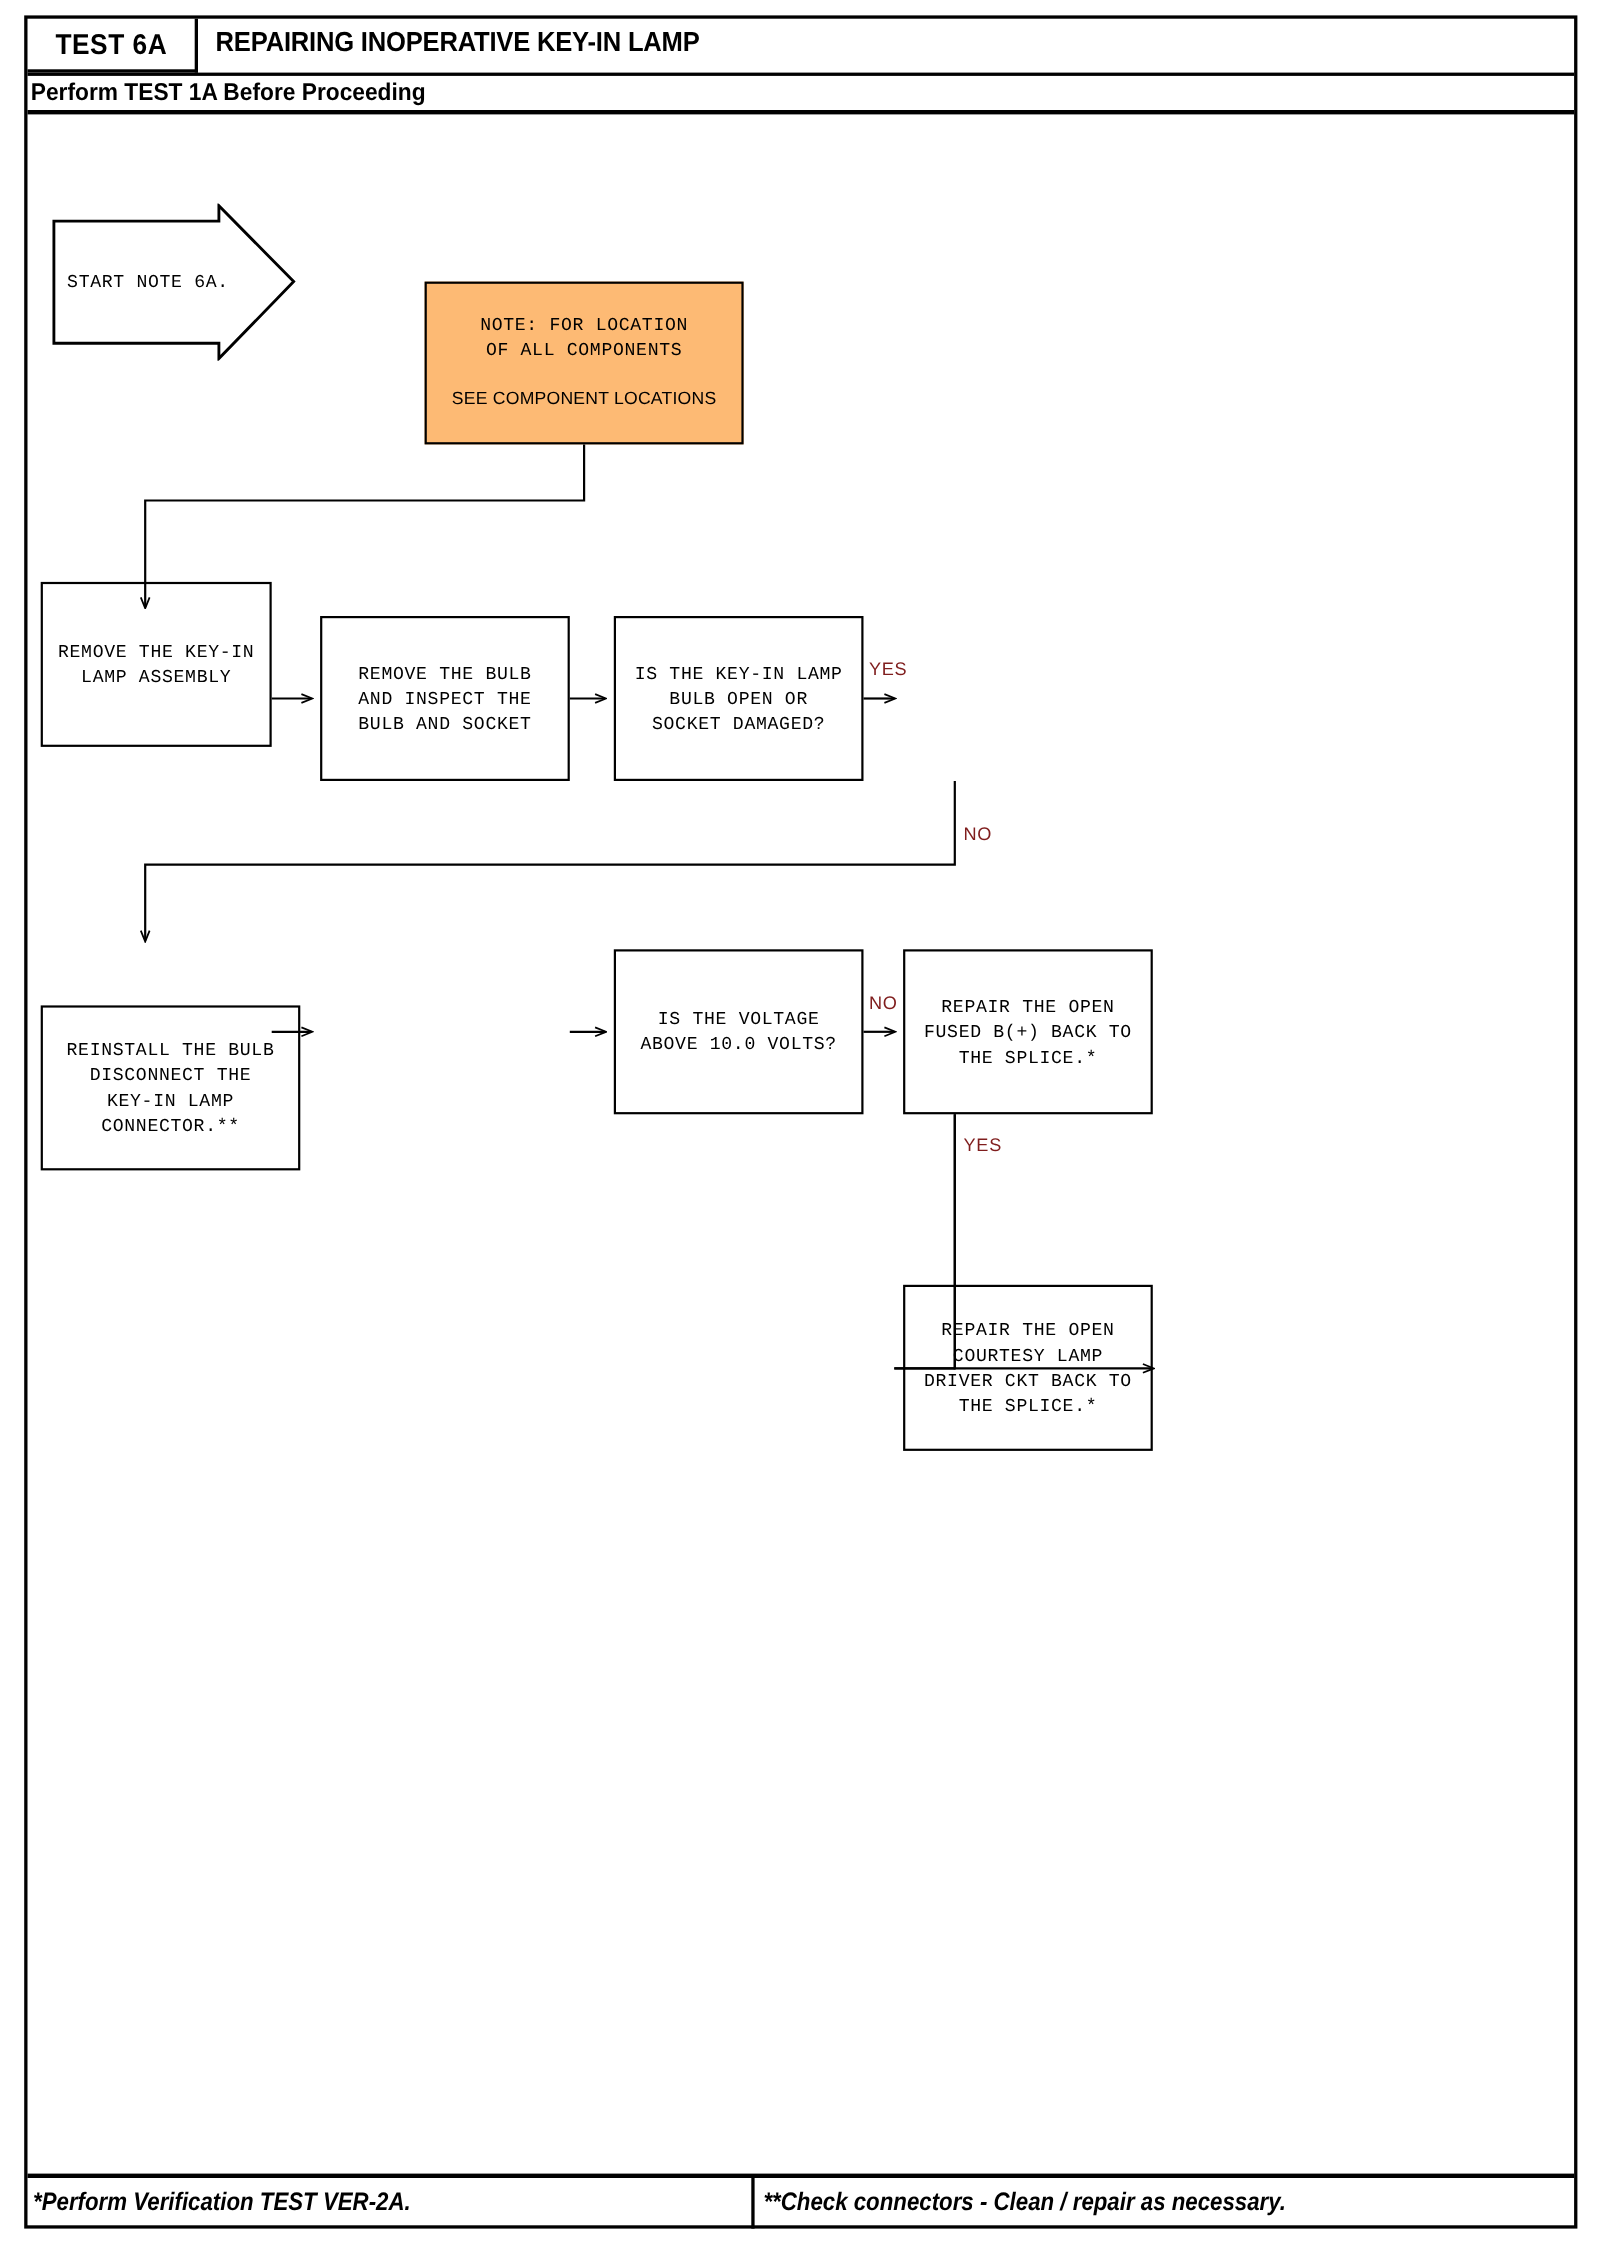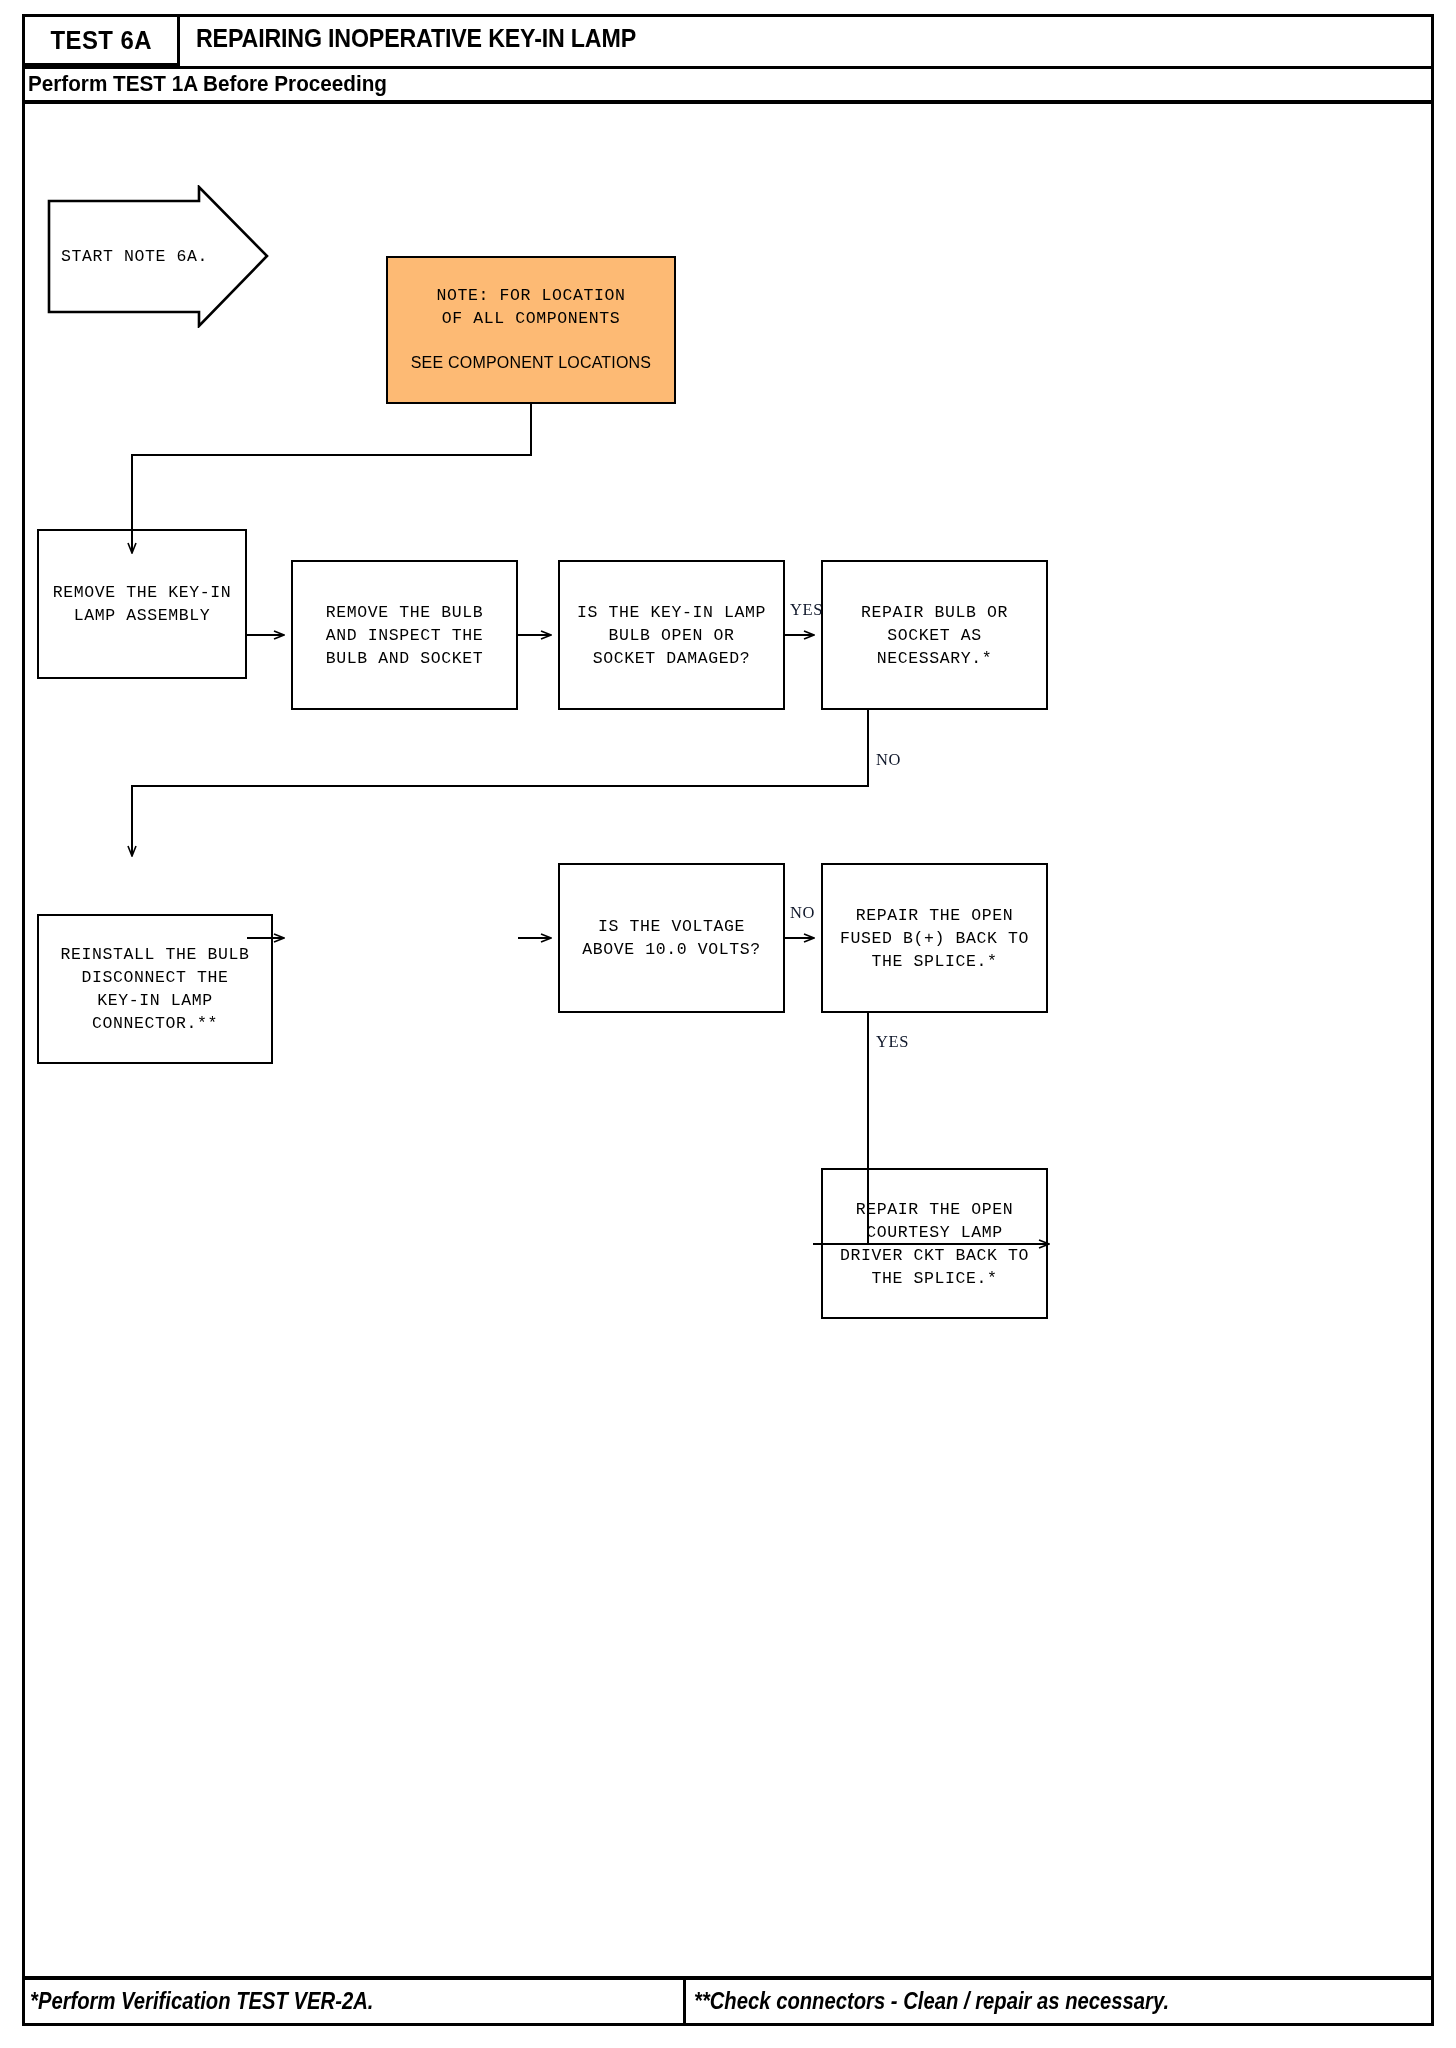--- a/index.html
+++ b/index.html
@@ -181,24 +181,24 @@
     position: absolute;
     left: 0;
     top: 0;
     width: 1456px;
     height: 2048px;
     pointer-events: none;
   }
 
   .edge-label {
     position: absolute;
-    font-family: Liberation Serif, serif;
+    font-family: Liberation Sans, sans-serif;
     font-size: 16.5px;
     letter-spacing: 0.6px;
-    color: #0f172a;
+    color: #7f1d1d;
     white-space: nowrap;
   }
 
   
   .footer-rule-top {
     position: absolute;
     left: 25px;
     top: 1976px;
     width: 1406px;
     height: 4px;
@@ -277,25 +277,20 @@
 AND INSPECT THE
 BULB AND SOCKET</span>
   </div>
 
   <div class="fbox" style="left:558px; top:560px; width:227px; height:150px;">
     <span class="mono">IS THE KEY-IN LAMP
 BULB OPEN OR
 SOCKET DAMAGED?</span>
   </div>
 
-  <div class="fbox" style="left:821px; top:560px; width:227px; height:150px;">
-    <span class="mono">REPAIR BULB OR
-SOCKET AS
-NECESSARY.*</span>
-  </div>
 
   <div class="fbox" style="left:37px; top:914px; width:236px; height:150px;">
     <span class="mono">REINSTALL THE BULB
 DISCONNECT THE
 KEY-IN LAMP
 CONNECTOR.**</span>
   </div>
 
 
   <div class="fbox" style="left:558px; top:863px; width:227px; height:150px;">

